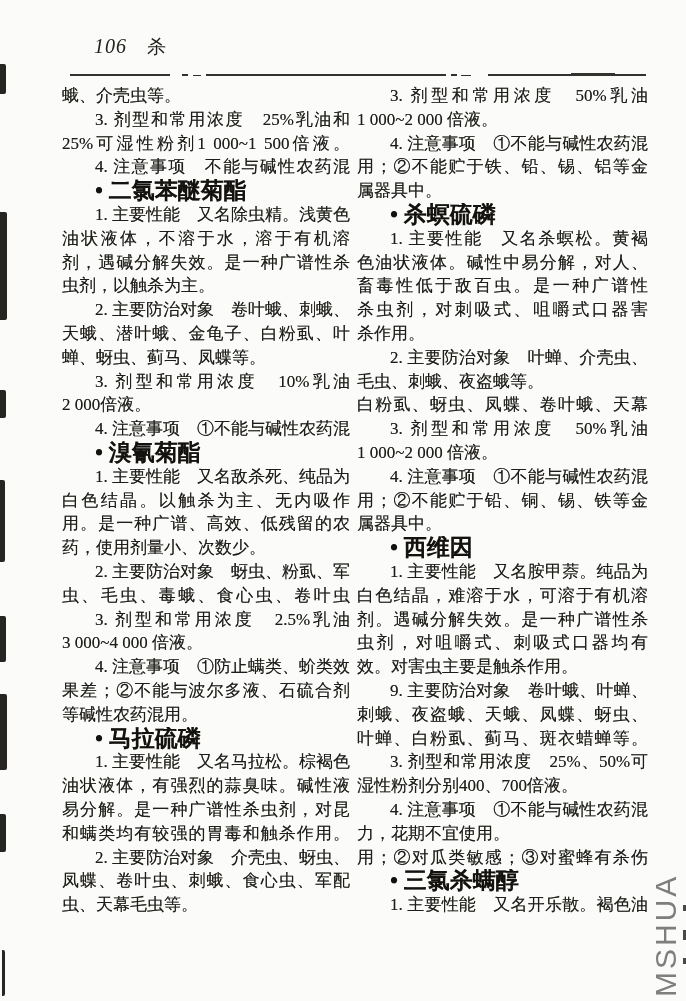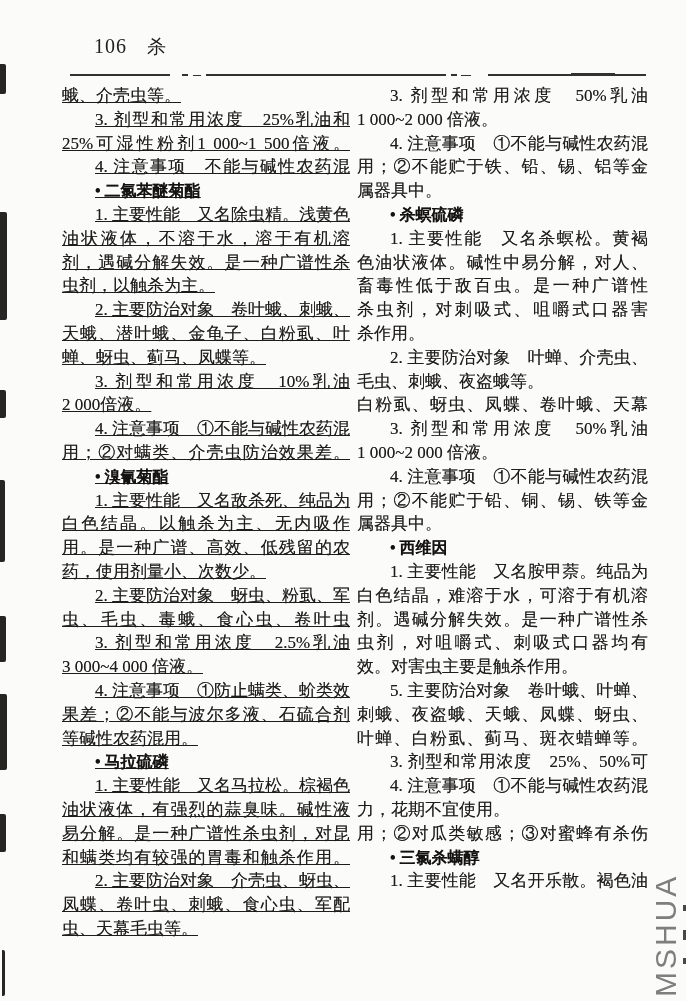--- a/index.html
+++ b/index.html
@@ -2,36 +2,36 @@
 <html><head>
 <meta charset="utf-8">
 <style>
   html,body{margin:0;padding:0;}
   body{width:686px;height:1001px;position:relative;background:#f4f4f2;
        font-family:"Liberation Serif","DejaVu Serif",serif;}
   .page{position:absolute;left:0;top:0;width:686px;height:1001px;background:#fbfbf9;overflow:hidden;}
 
   
   .hdr{position:absolute;left:94px;top:34px;display:flex;align-items:baseline;gap:20px;color:#22201d;}
-  .hdr .pno{font-size:20px;letter-spacing:1px;}
+  .hdr .pno{font-size:20px;letter-spacing:1px;font-style:italic;}
   .hdr .chap{font-size:19px;}
 
   
   .rule{position:absolute;left:68px;top:72px;width:580px;height:5px;}
   .rule i{position:absolute;background:#33312e;display:block;}
 
   
   .col{position:absolute;top:84px;color:#1e1d1a;}
-  .col-left{left:62px;width:288px;text-decoration:underline;}
+  .col-left{left:62px;width:288px;}
   .col-right{left:357px;width:291px;}
   .line{height:23.8px;line-height:23.8px;font-size:17px;white-space:nowrap;overflow:hidden;
         text-shadow:0 0 .4px rgba(20,18,15,.55);}
   .line.j{white-space:normal;text-align:justify;text-align-last:justify;}
   .line.in{padding-left:33px;}
-  .line.h{font-weight:700;color:#14120f;font-size:16px;}
+  .line.h{font-weight:700;color:#14120f;font-size:23px;}
 
   
   .mark{position:absolute;left:0;background:#262522;border-radius:0 2px 2px 0;}
   .speck{position:absolute;background:#4a4845;}
 
   
   .wm{position:absolute;left:606px;top:922px;width:120px;height:30px;
       transform:rotate(-90deg);transform-origin:center;
       font-family:"Liberation Sans","DejaVu Sans",sans-serif;
       font-size:30px;letter-spacing:3px;color:#7e7e7e;text-align:center;line-height:30px;}
@@ -66,21 +66,20 @@
       <div class="line in j">1. 主要性能　又名除虫精。浅黄色</div>
       <div class="line j">油状液体，不溶于水，溶于有机溶</div>
       <div class="line j">剂，遇碱分解失效。是一种广谱性杀</div>
       <div class="line">虫剂，以触杀为主。</div>
       <div class="line in j">2. 主要防治对象　卷叶蛾、刺蛾、</div>
       <div class="line j">天蛾、潜叶蛾、金龟子、白粉虱、叶</div>
       <div class="line">蝉、蚜虫、蓟马、凤蝶等。</div>
       <div class="line in j">3. 剂型和常用浓度　10%乳油</div>
       <div class="line">2 000倍液。</div>
       <div class="line in j">4. 注意事项　①不能与碱性农药混</div>
-      <div class="line j">用；②对螨类、介壳虫防治效果差。</div>
       <div class="line h in">• 溴氰菊酯</div>
       <div class="line in j">1. 主要性能　又名敌杀死、纯品为</div>
       <div class="line j">白色结晶。以触杀为主、无内吸作</div>
       <div class="line j">用。是一种广谱、高效、低残留的农</div>
       <div class="line">药，使用剂量小、次数少。</div>
       <div class="line in j">2. 主要防治对象　蚜虫、粉虱、军配</div>
       <div class="line j">虫、毛虫、毒蛾、食心虫、卷叶虫等。</div>
       <div class="line in j">3. 剂型和常用浓度　2.5%乳油</div>
       <div class="line">3 000~4 000 倍液。</div>
       <div class="line in j">4. 注意事项　①防止螨类、蚧类效</div>
@@ -114,24 +113,25 @@
       <div class="line">1 000~2 000 倍液。</div>
       <div class="line in j">4. 注意事项　①不能与碱性农药混</div>
       <div class="line j">用；②不能贮于铅、铜、锡、铁等金</div>
       <div class="line">属器具中。</div>
       <div class="line h in">• 西维因</div>
       <div class="line in j">1. 主要性能　又名胺甲萘。纯品为</div>
       <div class="line j">白色结晶，难溶于水，可溶于有机溶</div>
       <div class="line j">剂。遇碱分解失效。是一种广谱性杀</div>
       <div class="line j">虫剂，对咀嚼式、刺吸式口器均有</div>
       <div class="line">效。对害虫主要是触杀作用。</div>
-      <div class="line in j">5. 主要防治对象　卷叶蛾、叶蝉、</div>
+      <div class="line in j">9. 主要防治对象　卷叶蛾、叶蝉、</div>
       <div class="line j">刺蛾、夜盗蛾、天蛾、凤蝶、蚜虫、</div>
       <div class="line j">叶蝉、白粉虱、蓟马、斑衣蜡蝉等。</div>
       <div class="line in j">3. 剂型和常用浓度　25%、50%可</div>
+      <div class="line">湿性粉剂分别400、700倍液。</div>
       <div class="line in j">4. 注意事项　①不能与碱性农药混</div>
       <div class="line">力，花期不宜使用。</div>
       <div class="line j">用；②对瓜类敏感；③对蜜蜂有杀伤</div>
       <div class="line h in">• 三氯杀螨醇</div>
       <div class="line in j">1. 主要性能　又名开乐散。褐色油</div>
     </div>
 
   <div class="mark" style="top:64px;height:30px;width:6px"></div>
   <div class="mark" style="top:212px;height:108px;width:7px"></div>
   <div class="mark" style="top:390px;height:28px;width:6px"></div>

